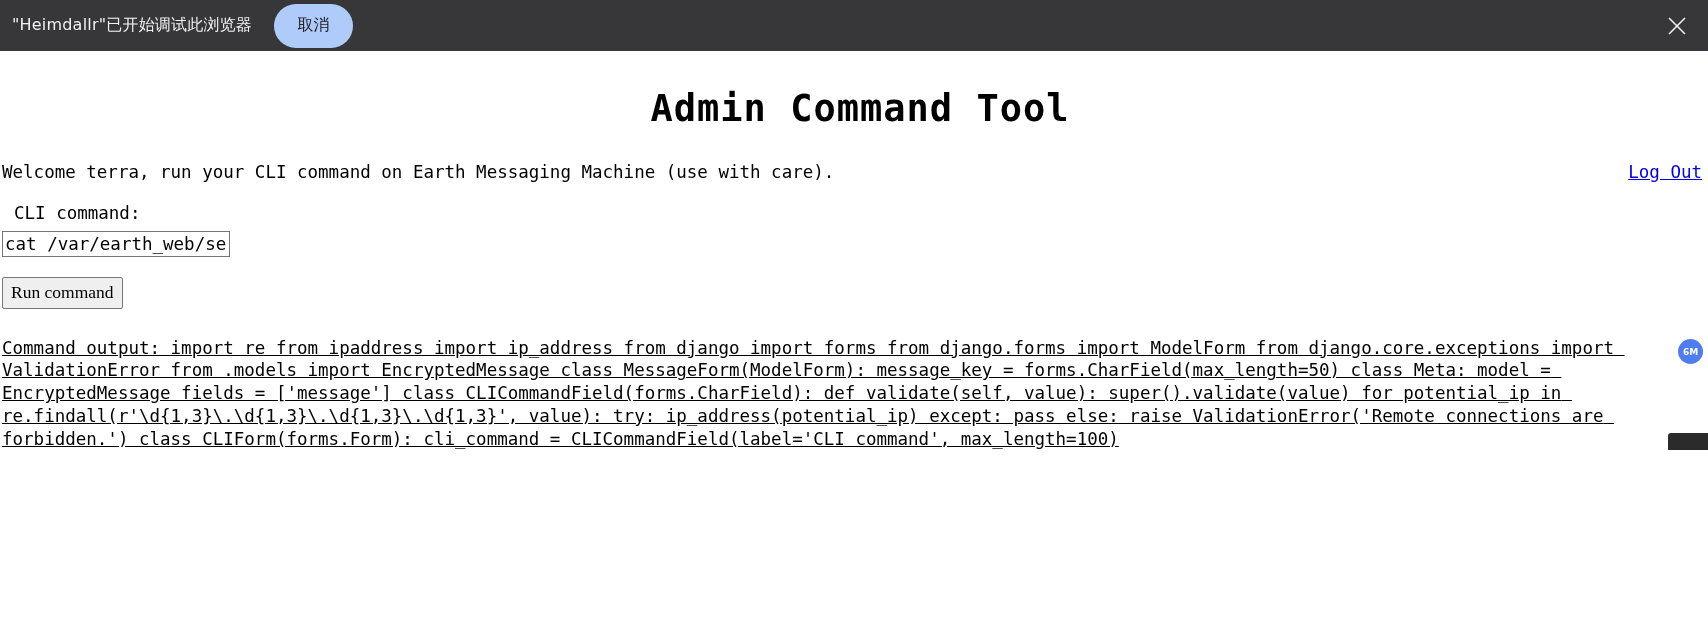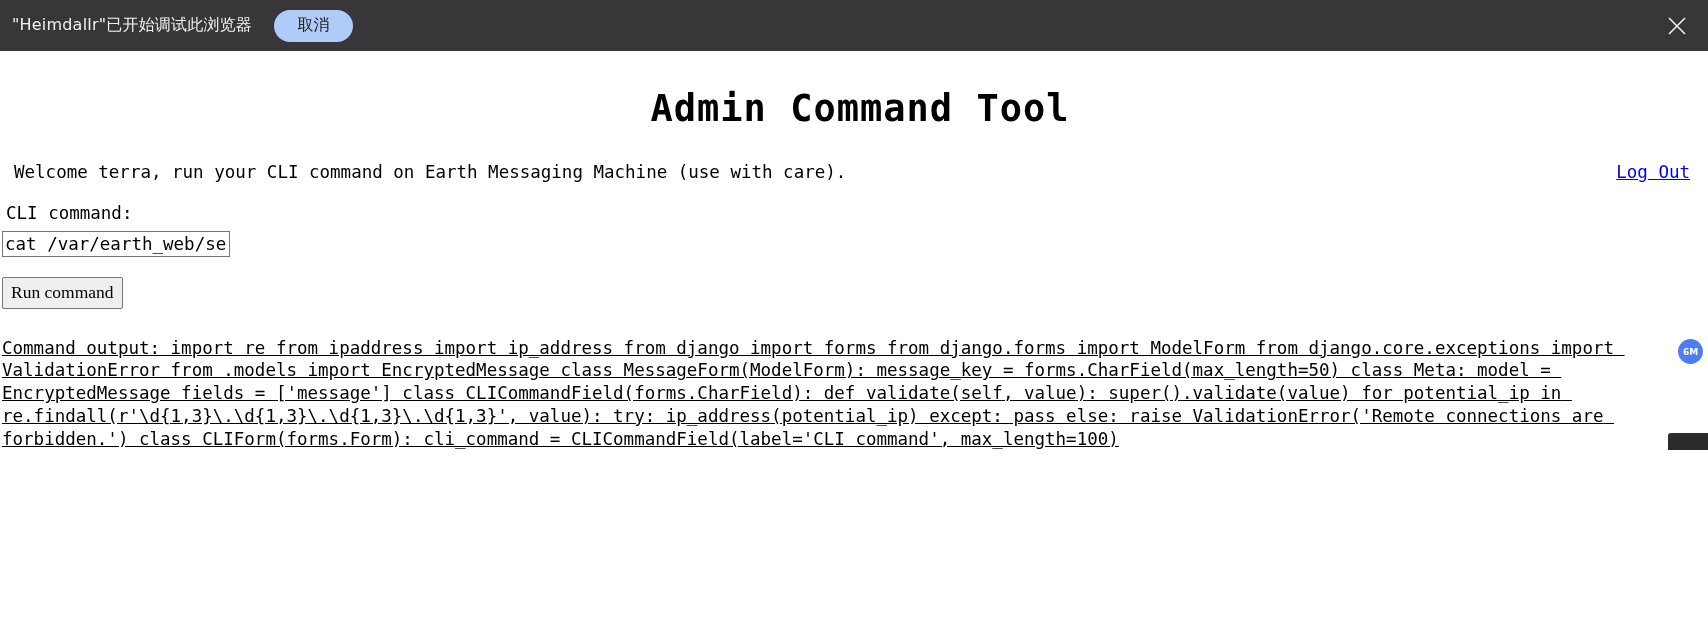--- a/index.html
+++ b/index.html
@@ -31,21 +31,21 @@
     font-size: 16px;
     letter-spacing: 0.2px;
     white-space: nowrap;
   }
   .debug-cancel-btn {
     margin-left: 22px;
     background: #aecbfa;
     color: #202124;
     border: none;
     border-radius: 22px;
-    height: 32px;
+    height: 44px;
     min-width: 79px;
     padding: 0 18px;
     font-family: Liberation Mono, monospace;
     font-size: 16px;
     cursor: pointer;
     display: flex;
     align-items: center;
     justify-content: center;
   }
   .debug-close {
@@ -80,38 +80,38 @@
 
   .mono {
     font-family: "DejaVu Sans Mono", "Liberation Mono", monospace;
     font-size: 17.5px;
     color: #000000;
     line-height: 1.22;
   }
 
   .welcome-row {
     margin-top: 32px;
-    padding: 0 14px;
+    padding: 0 2px;
     display: flex;
     align-items: baseline;
     justify-content: space-between;
   }
   .welcome-text { white-space: nowrap; }
   .logout-link {
     color: #0000ee;
     text-decoration: underline;
     white-space: nowrap;
     margin-right: 4px;
     cursor: pointer;
     margin-left: 48px;
   }
 
   .field-label {
     margin-top: 20px;
-    padding-left: 6px;
+    padding-left: 14px;
   }
   .cli-input {
     display: block;
     margin-top: 6px;
     margin-left: 2px;
     width: 228px;
     height: 26px;
     box-sizing: border-box;
     border: 1px solid #767676;
     padding: 1px 2px;

